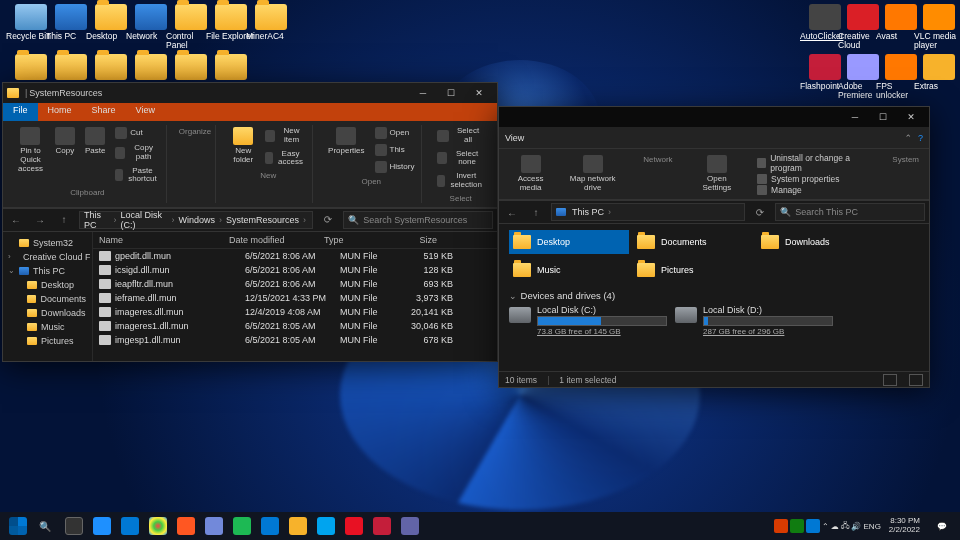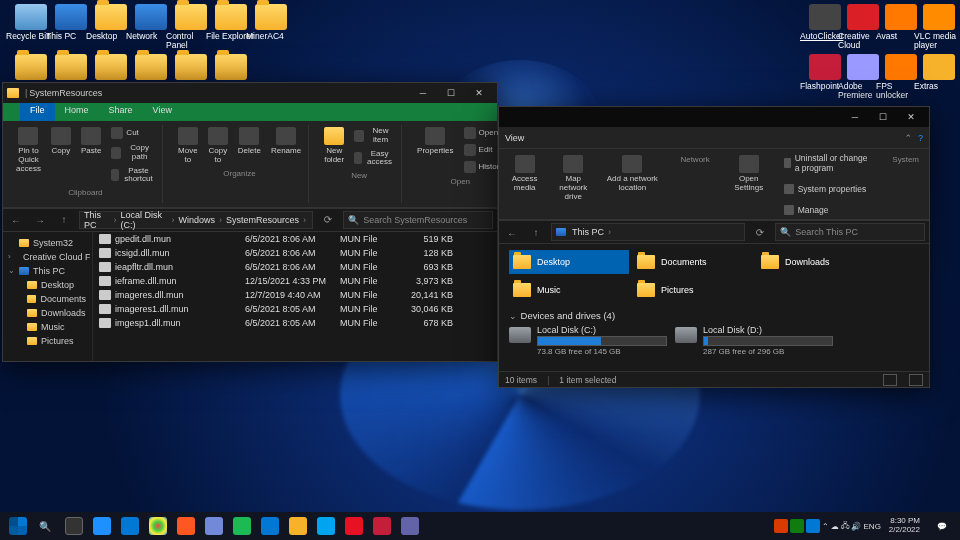--- a/index.html
+++ b/index.html
@@ -16,21 +16,21 @@
 .bin-ic { background: linear-gradient(#95c7f0,#4b8fc7); border-radius: 4px 4px 6px 6px;}
 .app-ic { border-radius:4px; }
 
 
 .win { position: absolute; background: #1b1b1b; border: 1px solid #3a3a3a; box-shadow: 0 6px 30px rgba(0,0,0,.7); display:flex; flex-direction:column;}
 .titlebar { height: 20px; background: #1b1b1b; display:flex; align-items:center; padding: 0 4px; font-size:9px; color:#ccc; }
 .titlebar .ticon { width:12px; height:10px; background:linear-gradient(#ffd869,#f7b22b); margin-right:4px; border-radius:1px;}
 .titlebar .spacer{flex:1;}
 .tbtn { width:28px; height:18px; display:flex; align-items:center; justify-content:center; color:#ccc; font-size:9px;}
 
-.menutabs { height:18px; background:#15803d; display:flex; font-size:9px; color:#ddd;padding-left:17px;}
+.menutabs { height:18px; background:#c2410c; display:flex; font-size:9px; color:#ddd;}
 .mtab{padding:2px 10px;}
 .mtab.active{background:#0063b1; color:#fff;}
 
 .ribbon { background:#232323; display:flex; padding:4px 6px; gap:8px; border-bottom:1px solid #333;}
 .rgrp { display:flex; flex-direction:column; align-items:center; padding:0 4px; border-right:1px solid #333;}
 .rgrp:last-child{border:none;}
 .rrow{display:flex; gap:4px; align-items:flex-start;}
 .rbtn{display:flex; flex-direction:column; align-items:center; font-size:8px; color:#ccc; padding:2px 3px; text-align:center; line-height:1.1;}
 .rbtn .ri{width:20px;height:18px;background:#444;border-radius:2px;margin-bottom:2px;}
 .rbtn.small{flex-direction:row; gap:3px;}
@@ -68,28 +68,28 @@
 .sect::before{content:"⌄";color:#999;font-size:9px;}
 .fgrid{display:flex;flex-wrap:wrap;gap:4px;margin-bottom:8px;}
 .fitem{width:120px;height:24px;display:flex;align-items:center;gap:6px;padding:1px 4px;font-size:9px;}
 .fitem.sel{background:#0063b1;}
 .fic{width:18px;height:14px;background:linear-gradient(#ffd869,#f7b22b);border-radius:1px;position:relative;}
 .fic::before{content:"";position:absolute;top:-3px;left:1px;width:7px;height:3px;background:#f7b22b;border-radius:1px 1px 0 0;}
 .drive{width:130px;margin-bottom:6px;}
 .drive .dn{font-size:9px;color:#ddd;margin-bottom:1px;}
 .drive .dbar{height:10px;background:#3a3a3a;border:1px solid #555;position:relative;margin-bottom:1px;}
 .drive .dfill{height:100%;background:#1e7dd6;}
-.drive .dt{font-size:8px;color:#aaa;}
+.drive .dt{font-size:8px;color:#aaa;text-decoration:underline;}
 .drow{display:flex;gap:6px;align-items:flex-start;}
 .drow .di2{width:22px;height:16px;background:linear-gradient(#9aa0a6,#5f6368);border-radius:2px;margin-top:2px;}
 
 
 .cmdbar{height:22px;background:#232323;display:flex;align-items:center;padding:0 6px;font-size:9px;color:#ddd;border-bottom:1px solid #333;}
 .ribbon2{background:#232323;display:flex;padding:4px 6px;gap:14px;border-bottom:1px solid #333;}
-.r2col{display:flex;flex-direction:column;gap:11px;font-size:8.5px;color:#ccc;}
+.r2col{display:flex;flex-direction:column;gap:1px;font-size:8.5px;color:#ccc;}
 .r2item{display:flex;align-items:center;gap:4px;}
 .r2item .ri2{width:10px;height:10px;background:#555;border-radius:1px;}
 
 
 .swirl{position:absolute;left:340px;top:280px;width:360px;height:230px;border-radius:50%;background:conic-gradient(from 210deg,#0b2a6f,#1a5fd0,#4d9aff,#0b2a6f,#1a5fd0);filter:blur(2px);opacity:.9;}
 .swirl2{position:absolute;left:440px;top:60px;width:160px;height:120px;border-radius:50%;background:radial-gradient(circle,#4d9aff,#0b2a6f 70%);opacity:.6;}
 
 
 .taskbar{position:absolute;left:0;right:0;bottom:0;height:28px;background:#101521;display:flex;align-items:center;padding:0 4px;}
 .tb{width:28px;height:24px;display:flex;align-items:center;justify-content:center;}
@@ -227,38 +227,20 @@
             </div>
           <div class="rbtn small">
               <div class="ri"></div>
               <span>Paste shortcut</span>
             </div>
         </div>
       </div>
       <div class="rcap">Clipboard</div>
     </div>
     <div class="rgrp">
-      <div class="rrow">
-        <div class="rbtn">
-            <div class="ri"></div>
-            <span>Move to</span>
-          </div>
-        <div class="rbtn">
-            <div class="ri"></div>
-            <span>Copy to</span>
-          </div>
-        <div class="rbtn">
-            <div class="ri"></div>
-            <span>Delete</span>
-          </div>
-        <div class="rbtn">
-            <div class="ri"></div>
-            <span>Rename</span>
-          </div>
-      </div>
       <div class="rcap">Organize</div>
     </div>
     <div class="rgrp">
       <div class="rrow">
         <div class="rbtn">
             <div class="ri" style="background:linear-gradient(#ffd869,#f7b22b)"></div>
             <span>New folder</span>
           </div>
         <div style="display:flex;flex-direction:column;gap:1px;">
           <div class="rbtn small">
@@ -279,21 +261,21 @@
             <div class="ri"></div>
             <span>Properties</span>
           </div>
         <div style="display:flex;flex-direction:column;gap:1px;">
           <div class="rbtn small">
               <div class="ri"></div>
               <span>Open</span>
             </div>
           <div class="rbtn small">
               <div class="ri"></div>
-              <span>Edit</span>
+              <span>This</span>
             </div>
           <div class="rbtn small">
               <div class="ri"></div>
               <span>History</span>
             </div>
         </div>
       </div>
       <div class="rcap">Open</div>
     </div>
     <div class="rgrp">
@@ -371,20 +353,26 @@
      <span class="ti"></span>
           <span>Music</span>
         </div>
         <div class="tnode" style="padding-left:22px">
 
      <span class="ti"></span>
           <span>Pictures</span>
         </div>
       </div>
     <div class="list">
+      <div class="lh">
+        <div class="lc-n">Name</div>
+        <div class="lc-d">Date modified</div>
+        <div class="lc-t">Type</div>
+        <div class="lc-s">Size</div>
+      </div>
       <div id="rows1">
           <div class="lr">
      <div class="fi"></div>
      <div class="lc-n">gpedit.dll.mun</div>
             <div class="lc-d">6/5/2021 8:06 AM</div>
             <div class="lc-t">MUN File</div>
             <div class="lc-s">519 KB</div>
           </div>
           <div class="lr">
      <div class="fi"></div>
@@ -403,21 +391,21 @@
           <div class="lr">
      <div class="fi"></div>
      <div class="lc-n">ieframe.dll.mun</div>
             <div class="lc-d">12/15/2021 4:33 PM</div>
             <div class="lc-t">MUN File</div>
             <div class="lc-s">3,973 KB</div>
           </div>
           <div class="lr">
      <div class="fi"></div>
      <div class="lc-n">imageres.dll.mun</div>
-            <div class="lc-d">12/7/2019 4:40 AM</div>
+            <div class="lc-d">12/4/2019 4:08 AM</div>
             <div class="lc-t">MUN File</div>
             <div class="lc-s">20,141 KB</div>
           </div>
           <div class="lr">
      <div class="fi"></div>
      <div class="lc-n">imageres1.dll.mun</div>
             <div class="lc-d">6/5/2021 8:05 AM</div>
             <div class="lc-t">MUN File</div>
             <div class="lc-s">30,046 KB</div>
           </div>
@@ -448,24 +436,20 @@
   </div>
   <div class="ribbon2">
     <div class="rrow">
       <div class="rbtn">
           <div class="ri"></div>
           <span>Access media</span>
         </div>
       <div class="rbtn">
           <div class="ri"></div>
           <span>Map network drive</span>
-        </div>
-      <div class="rbtn">
-          <div class="ri"></div>
-          <span>Add a network location</span>
         </div>
     </div>
     <div class="rgrp" style="border:none">
         <div class="rcap">Network</div>
       </div>
     <div class="rbtn">
         <div class="ri"></div>
         <span>Open Settings</span>
       </div>
     <div class="r2col">

